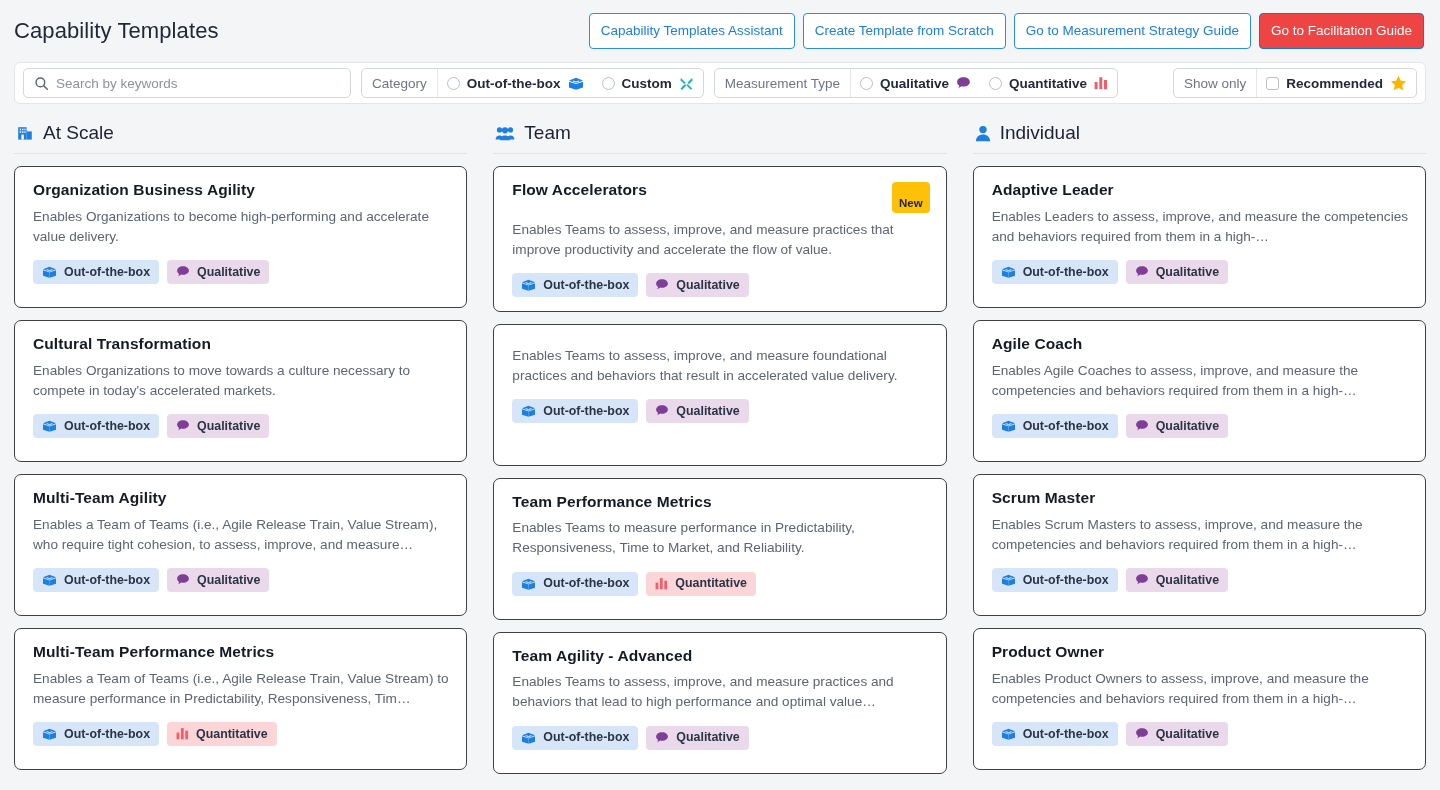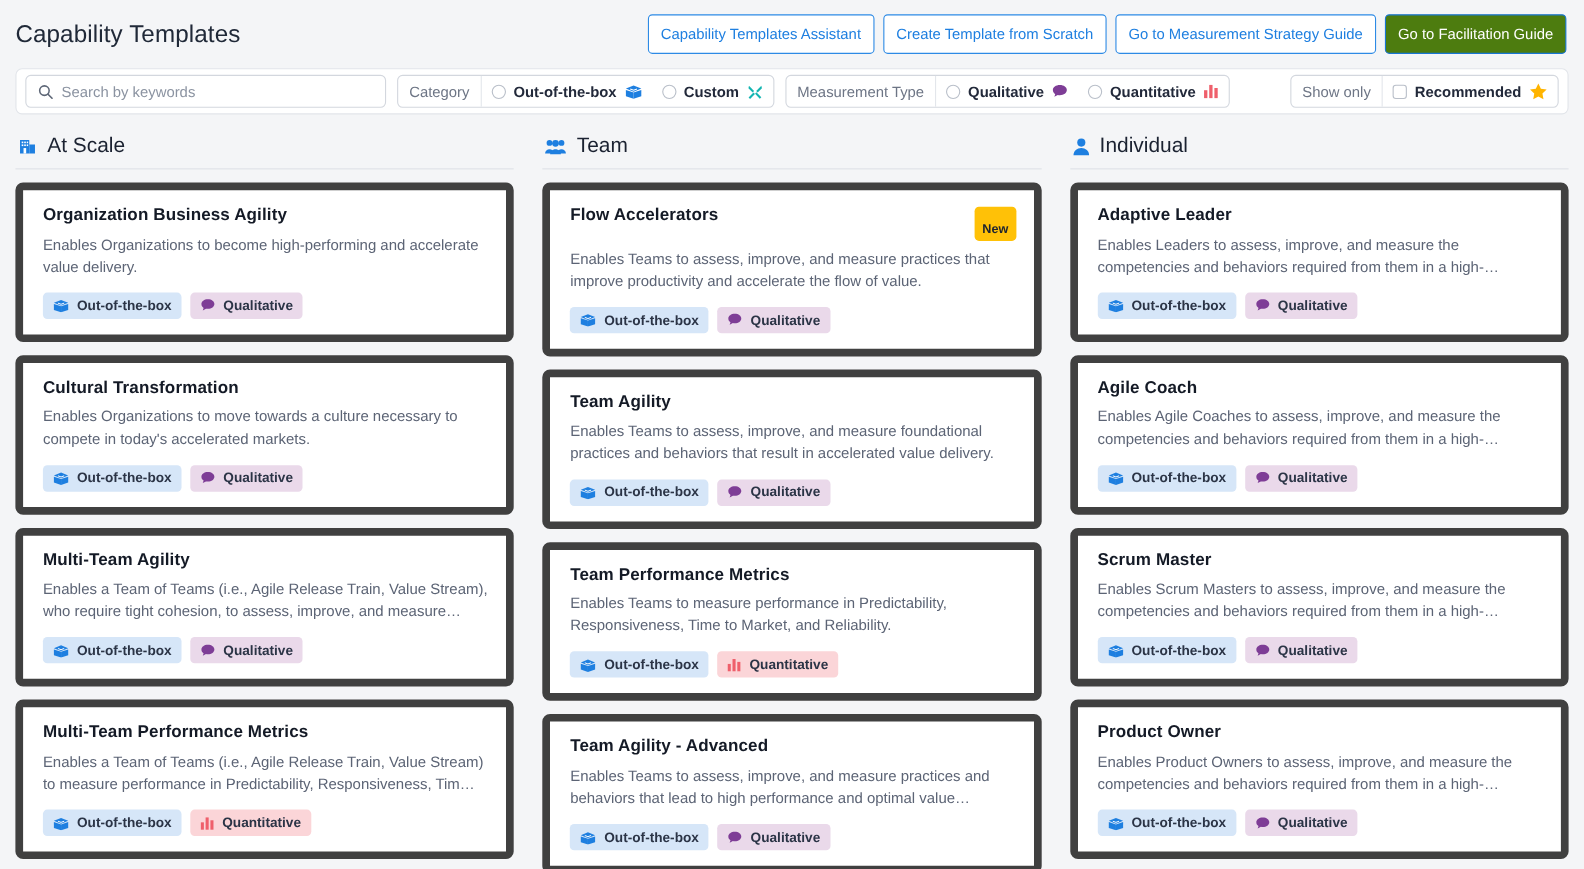--- a/index.html
+++ b/index.html
@@ -25,21 +25,21 @@
   }
   .header-actions { display: flex; align-items: center; gap: 8px; }
   .btn {
     height: 28px; padding: 17px 11px;
     border: 1px solid #2d8ae5; border-radius: 4px;
     background: #ffffff; color: #1e7fe0;
     font-size: 13.5px; font-family: "Liberation Sans", sans-serif;
     display: flex; align-items: center; white-space: nowrap;
     cursor: pointer; line-height: 1;
   }
-  .btn.primary { background: #4d7c0f; border-color: #1876d2; color: #ffffff; }
+  .btn.primary { background: #ef4444; border-color: #1876d2; color: #ffffff; }
 
   
   .filter-bar {
     margin: 0 14px;
     height: 42px;
     background: #ffffff;
     border: 1px solid #e2e5ea;
     border-radius: 6px;
     display: flex; align-items: center;
     padding: 0 8px;
@@ -97,21 +97,21 @@
   .col-head {
     display: flex; align-items: center; gap: 9px;
     padding: 6px 0 9px 2px;
     border-bottom: 1px solid #dfe2e7;
   }
   .col-title { font-size: 19px; font-weight: 400; color: #1b2231; }
 
   .cards { padding-top: 12px; display: flex; flex-direction: column; gap: 12px; }
   .card {
     background: #ffffff;
-    border: 7px solid #404040;
+    border: 1px solid #404040;
     border-radius: 7px;
     padding: 14px 16px 14px 18px;
     min-height: 142px;
     position: relative;
     cursor: pointer;
   }
   .card-top { display: flex; align-items: flex-start; justify-content: space-between; gap: 8px; }
   .card-title {
     font-size: 15.5px; font-weight: 700; color: #141a26;
     letter-spacing: .1px; line-height: 1.2;
@@ -404,23 +404,20 @@
                 <span class="ico">
                   <svg width="14" height="13" viewBox="0 0 16 15">
                     <path d="M8 1.3c3.9 0 6.8 2.2 6.8 5s-2.9 5-6.8 5c-.7 0-1.4-.07-2-.2l-3.4 1.8.9-2.6C2 9.4 1.2 8 1.2 6.3c0-2.8 2.9-5 6.8-5z" fill="#7e3d96"></path>
                   </svg>
                 </span>
                 <span>Qualitative</span>
               </span>
             </div>
           </div>
           <div class="card">
-            <div class="card-top">
-              <div class="card-title">Team Agility</div>
-            </div>
             <div class="card-desc">Enables Teams to assess, improve, and measure foundational practices and behaviors that result in accelerated value delivery.</div>
             <div class="tags">
               <span class="tag tag-ootb">
                 <span class="ico">
                   <svg width="15" height="13" viewBox="0 0 18 16">
                     <path d="M1 5.2 9 2l8 3.2-8 3.2z" fill="#1e7fe0"></path>
                     <path d="M1 6.6v6.6l8 2.6V9.2z" fill="#1e7fe0"></path>
                     <path d="M17 6.6v6.6l-8 2.6V9.2z" fill="#1e7fe0"></path>
                     <path d="M5.5 5.6 9 6.9l3.5-1.3" fill="none" stroke="#fff" stroke-width="1.1"></path>
                   </svg>

